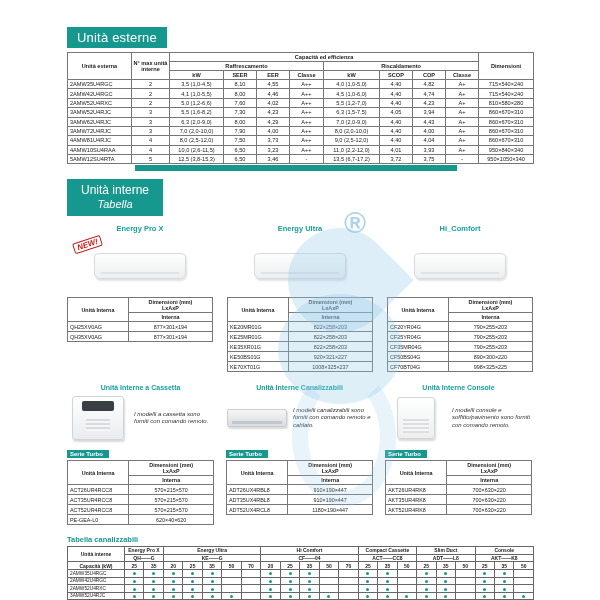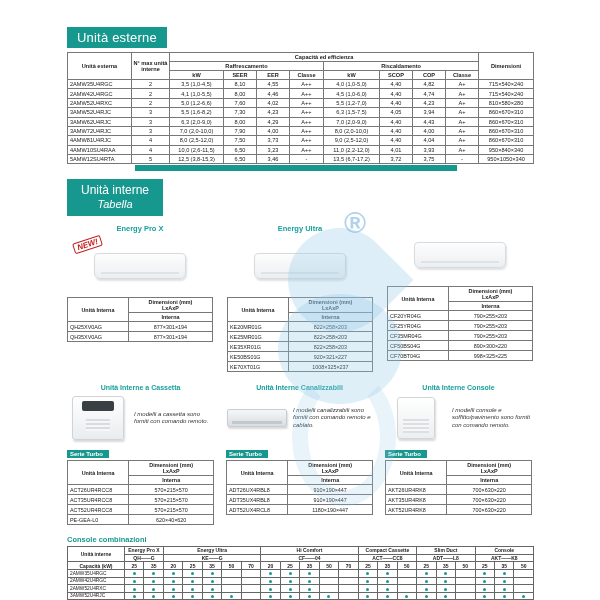--- a/index.html
+++ b/index.html
@@ -313,20 +313,21 @@
                 <td>920×321×227</td>
               </tr>
               <tr>
                 <td class="code">KE70XT01G</td>
                 <td>1008×325×237</td>
               </tr>
             </tbody>
           </table>
         </div>
         <div class="wall-col">
+          <div class="wall-title">Hi_Comfort</div>
           <div class="imgwrap">
             <div class="ac-wall"></div>
           </div>
           <table class="dims">
             <thead>
               <tr>
                 <th class="unitcol" rowspan="2">Unità Interna</th>
                 <th>
                   <div>Dimensioni (mm)</div>
                   <div>LxAxP</div>
@@ -463,21 +464,21 @@
               </tr>
               <tr>
                 <td class="code">AKT52UR4RK8</td>
                 <td>700×630×220</td>
               </tr>
             </tbody>
           </table></div>
       </div>
 
     
-    <div class="combo-title">Console combinazioni</div>
+    <div class="combo-title">Tabella canalizzabili</div>
     <table class="combo" id="combo-table">
         <colgroup>
           <col style="width: 57px;">
           <col style="width: 19.4762px;">
           <col style="width: 19.4762px;">
           <col style="width: 19.4762px;">
           <col style="width: 19.4762px;">
           <col style="width: 19.4762px;">
           <col style="width: 19.4762px;">
           <col style="width: 19.4762px;">

